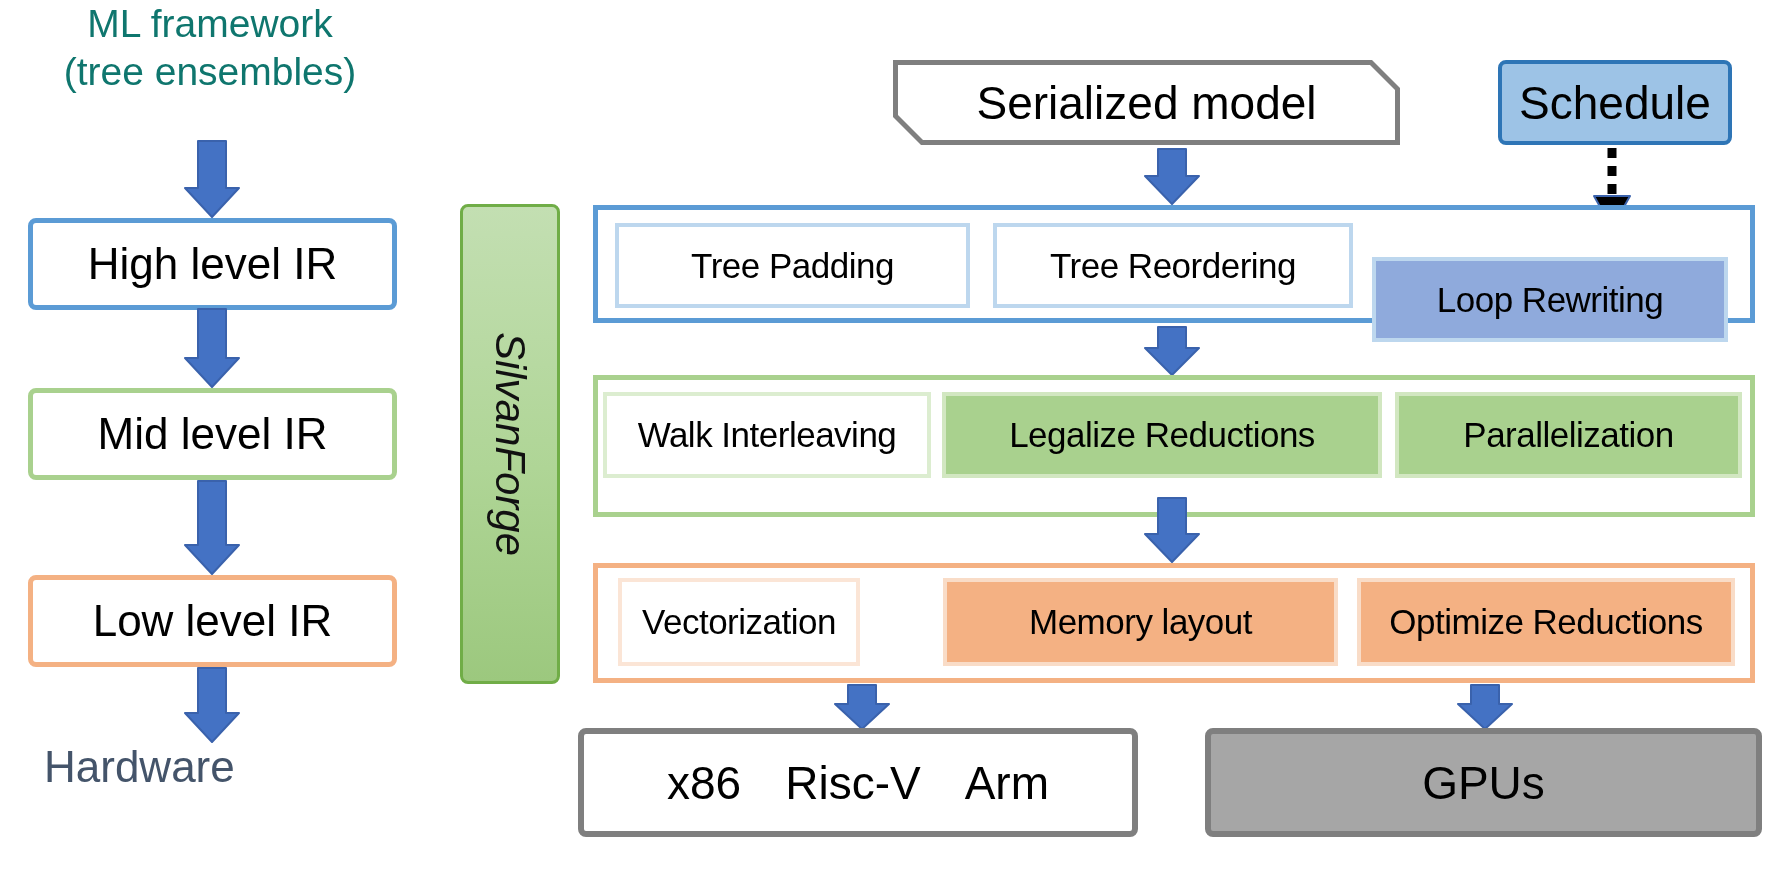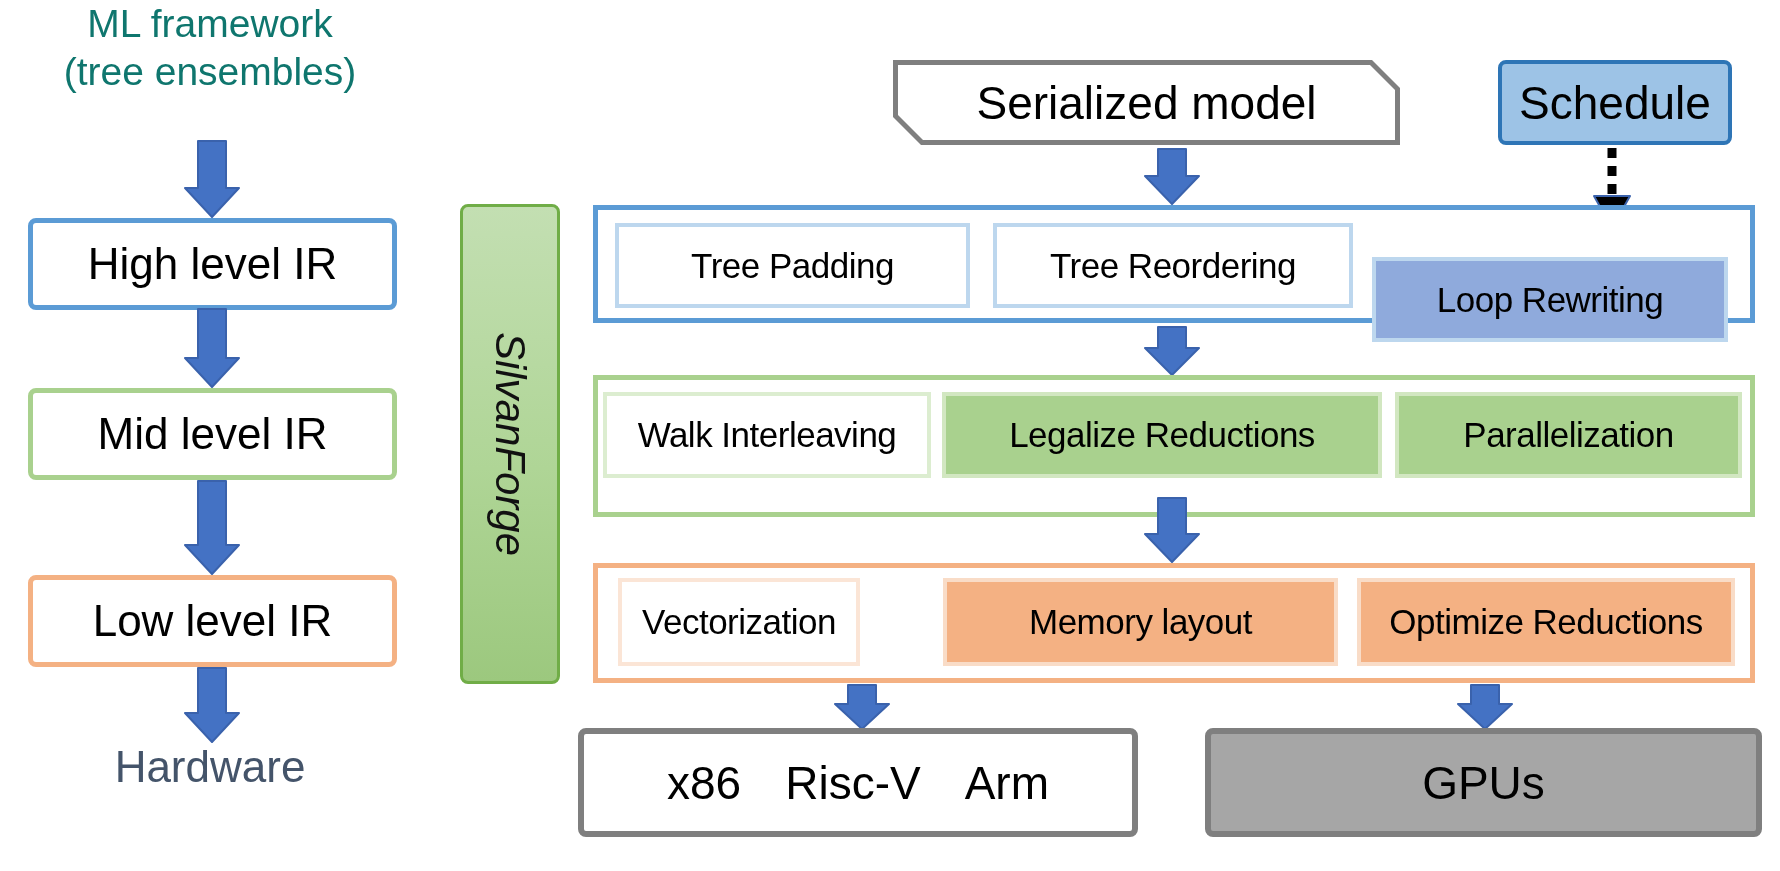--- a/index.html
+++ b/index.html
@@ -9,21 +9,21 @@
   }
   .abs{position:absolute;}
   .center{display:flex;align-items:center;justify-content:center;border-radius:8px;}
 
   
   #ml-title{left:0;top:8;width:420px;text-align:center;font-size:39px;line-height:1.22;color:#0f766e;}
   .stage-box{left:28px;width:359px;height:82px;background:#fff;font-size:44px;}
   #high-box{top:218px;border:5px solid #5B9BD5;}
   #mid-box{top:388px;border:5px solid #A9D18E;}
   #low-box{top:575px;border:5px solid #F4B183;}
-  #hardware-label{left:0;top:742px;width:420px;text-align:center;font-size:44px;color:#44546A;}
+  #hardware-label{left:0;top:742px;width:420px;text-align:left;font-size:44px;color:#44546A;padding-left:44px;}
 
   
   #silvanforge-box{
     left:460px;top:204px;width:94px;height:474px;
     border:3px solid #70AD47;
     background:linear-gradient(180deg,#C3DFB2 0%,#AFD596 55%,#9CC87E 100%);
   }
   #silvanforge-box span{
     transform:rotate(90deg);white-space:nowrap;
     font-size:42px;font-style:italic;color:#111;

